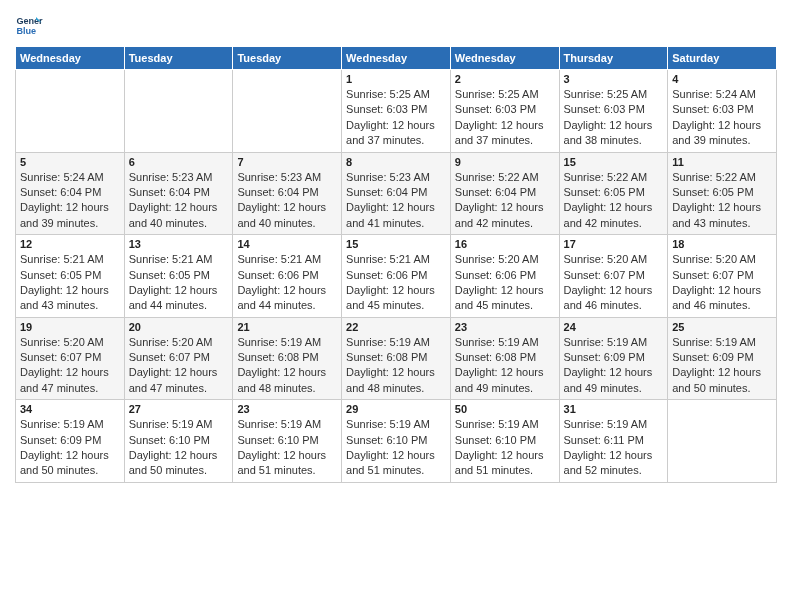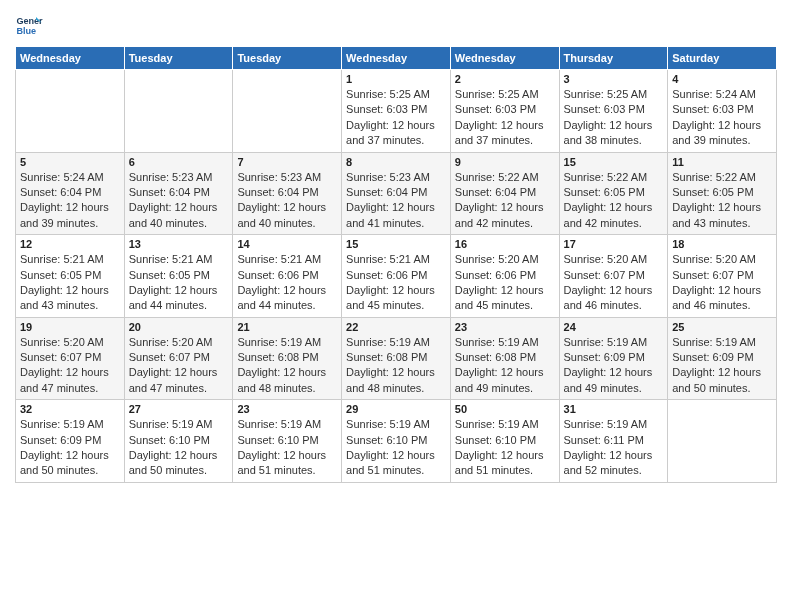--- a/index.html
+++ b/index.html
@@ -300,21 +300,21 @@
           <td>
             <div class="day-num">25</div>
             <div class="day-info" style="white-space: pre-line;">Sunrise: 5:19 AM
 Sunset: 6:09 PM
 Daylight: 12 hours
 and 50 minutes.</div>
           </td>
         </tr>
         <tr>
           <td>
-            <div class="day-num">32</div>
+            <div class="day-num">34</div>
             <div class="day-info" style="white-space: pre-line;">Sunrise: 5:19 AM
 Sunset: 6:09 PM
 Daylight: 12 hours
 and 50 minutes.</div>
           </td>
           <td>
             <div class="day-num">27</div>
             <div class="day-info" style="white-space: pre-line;">Sunrise: 5:19 AM
 Sunset: 6:10 PM
 Daylight: 12 hours

